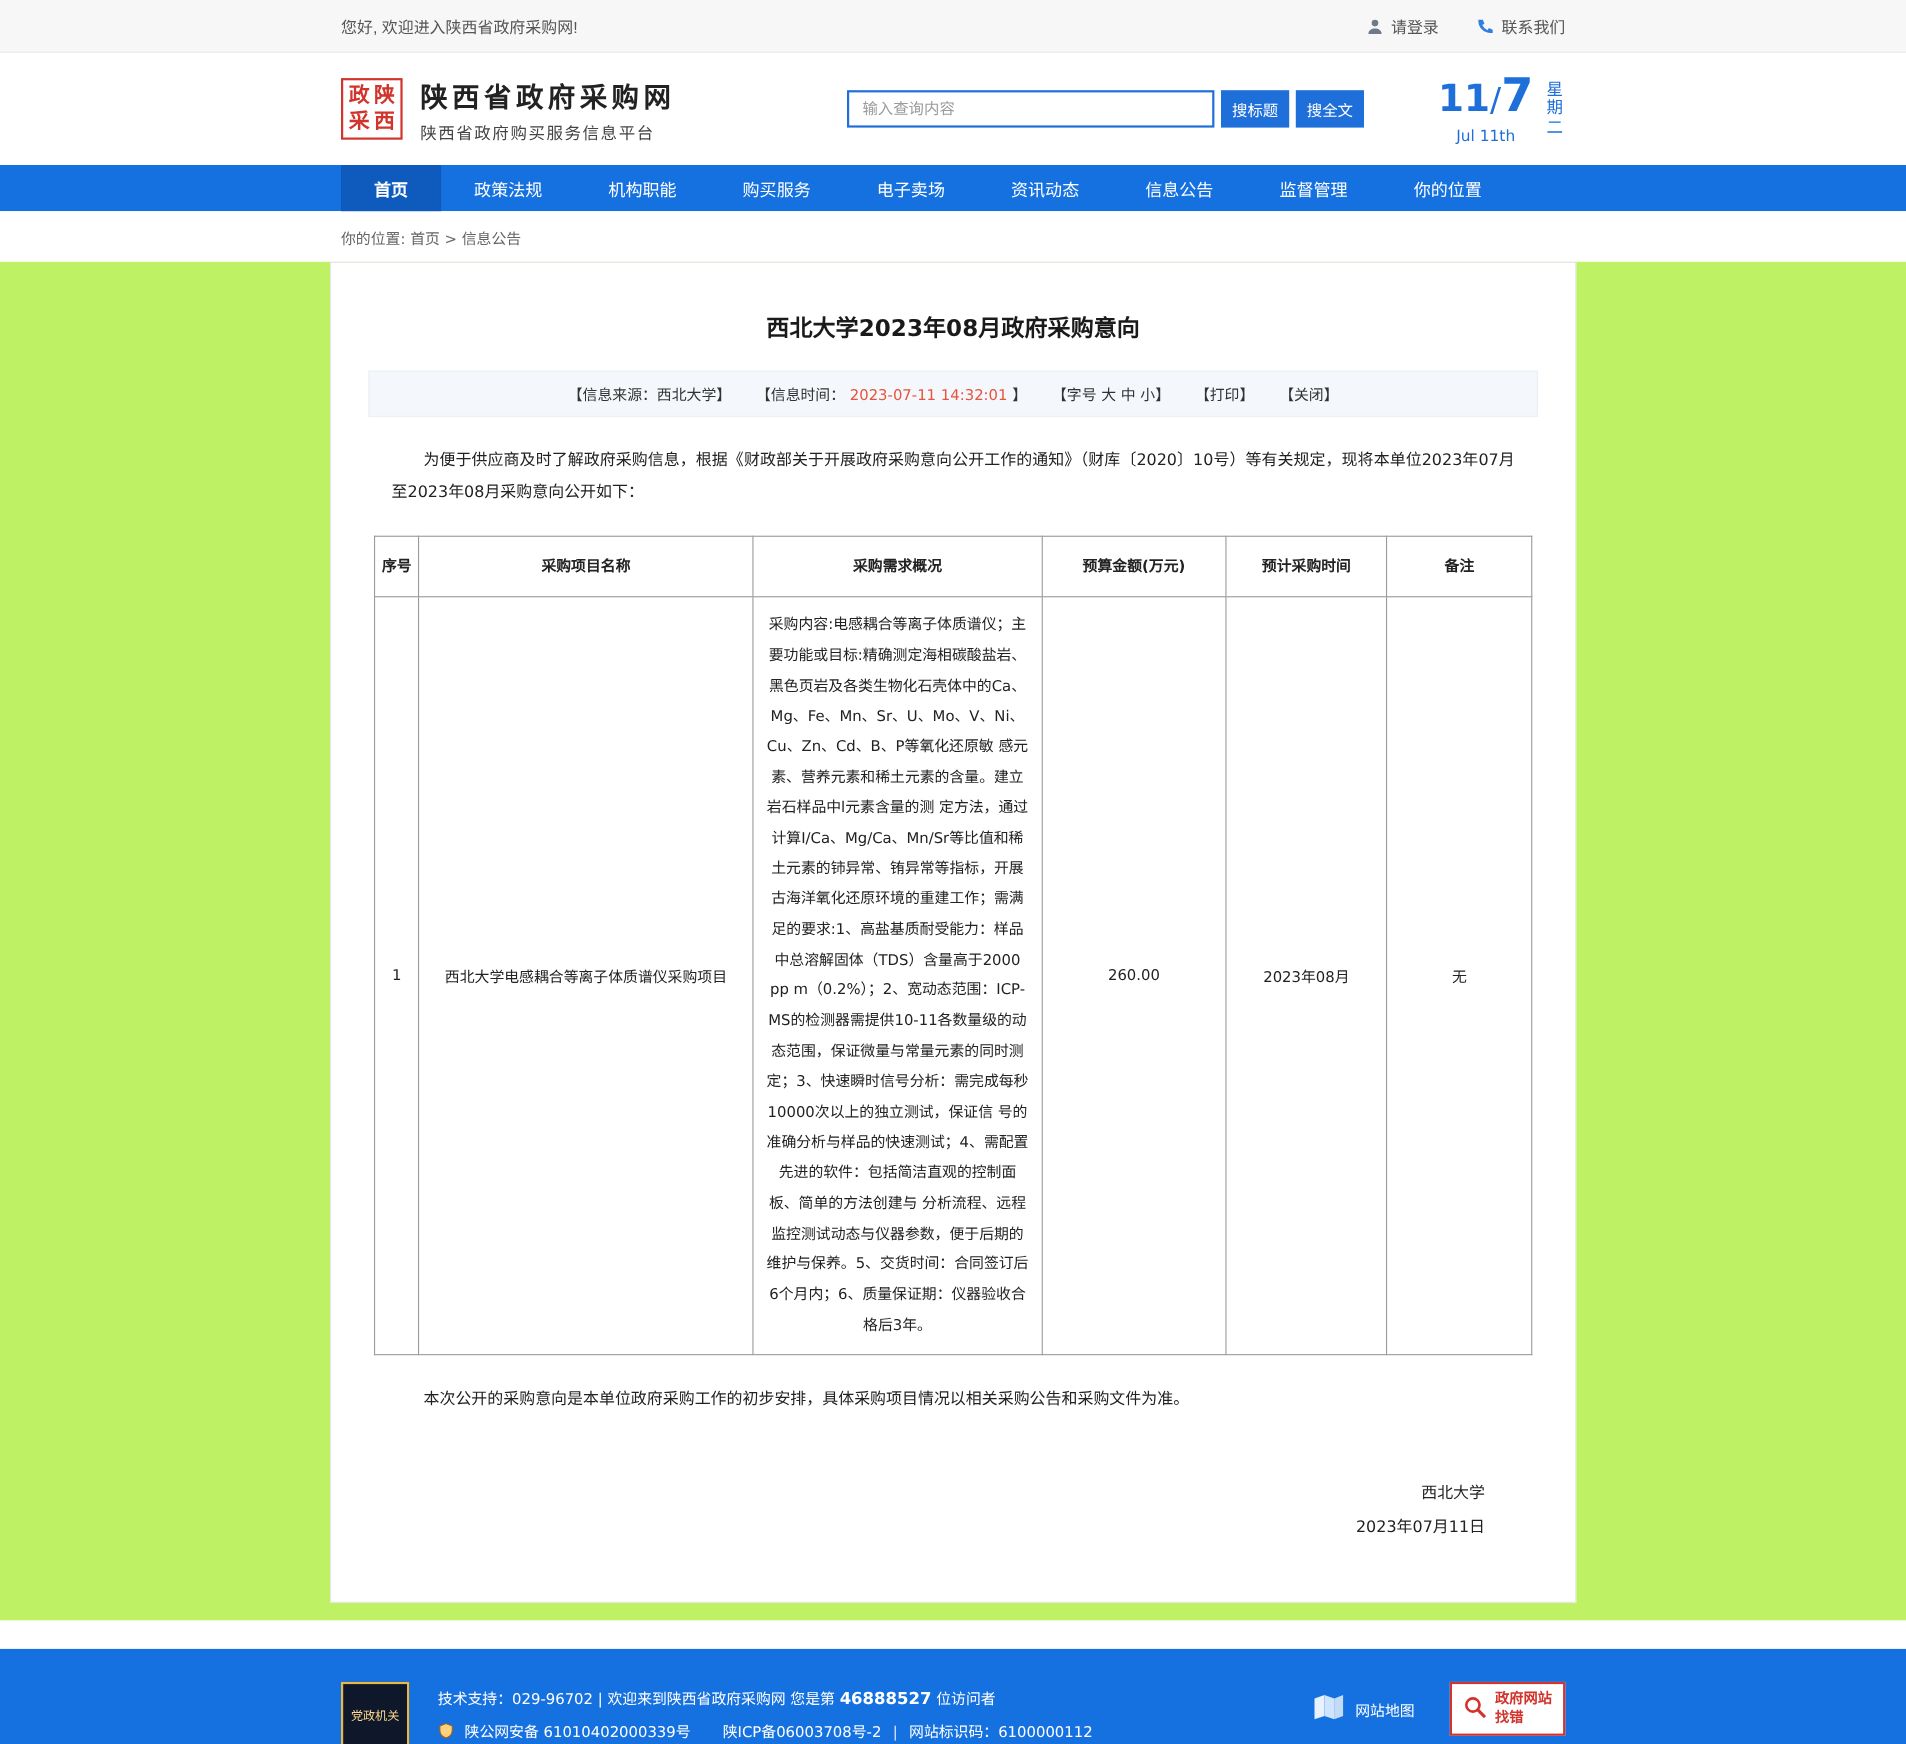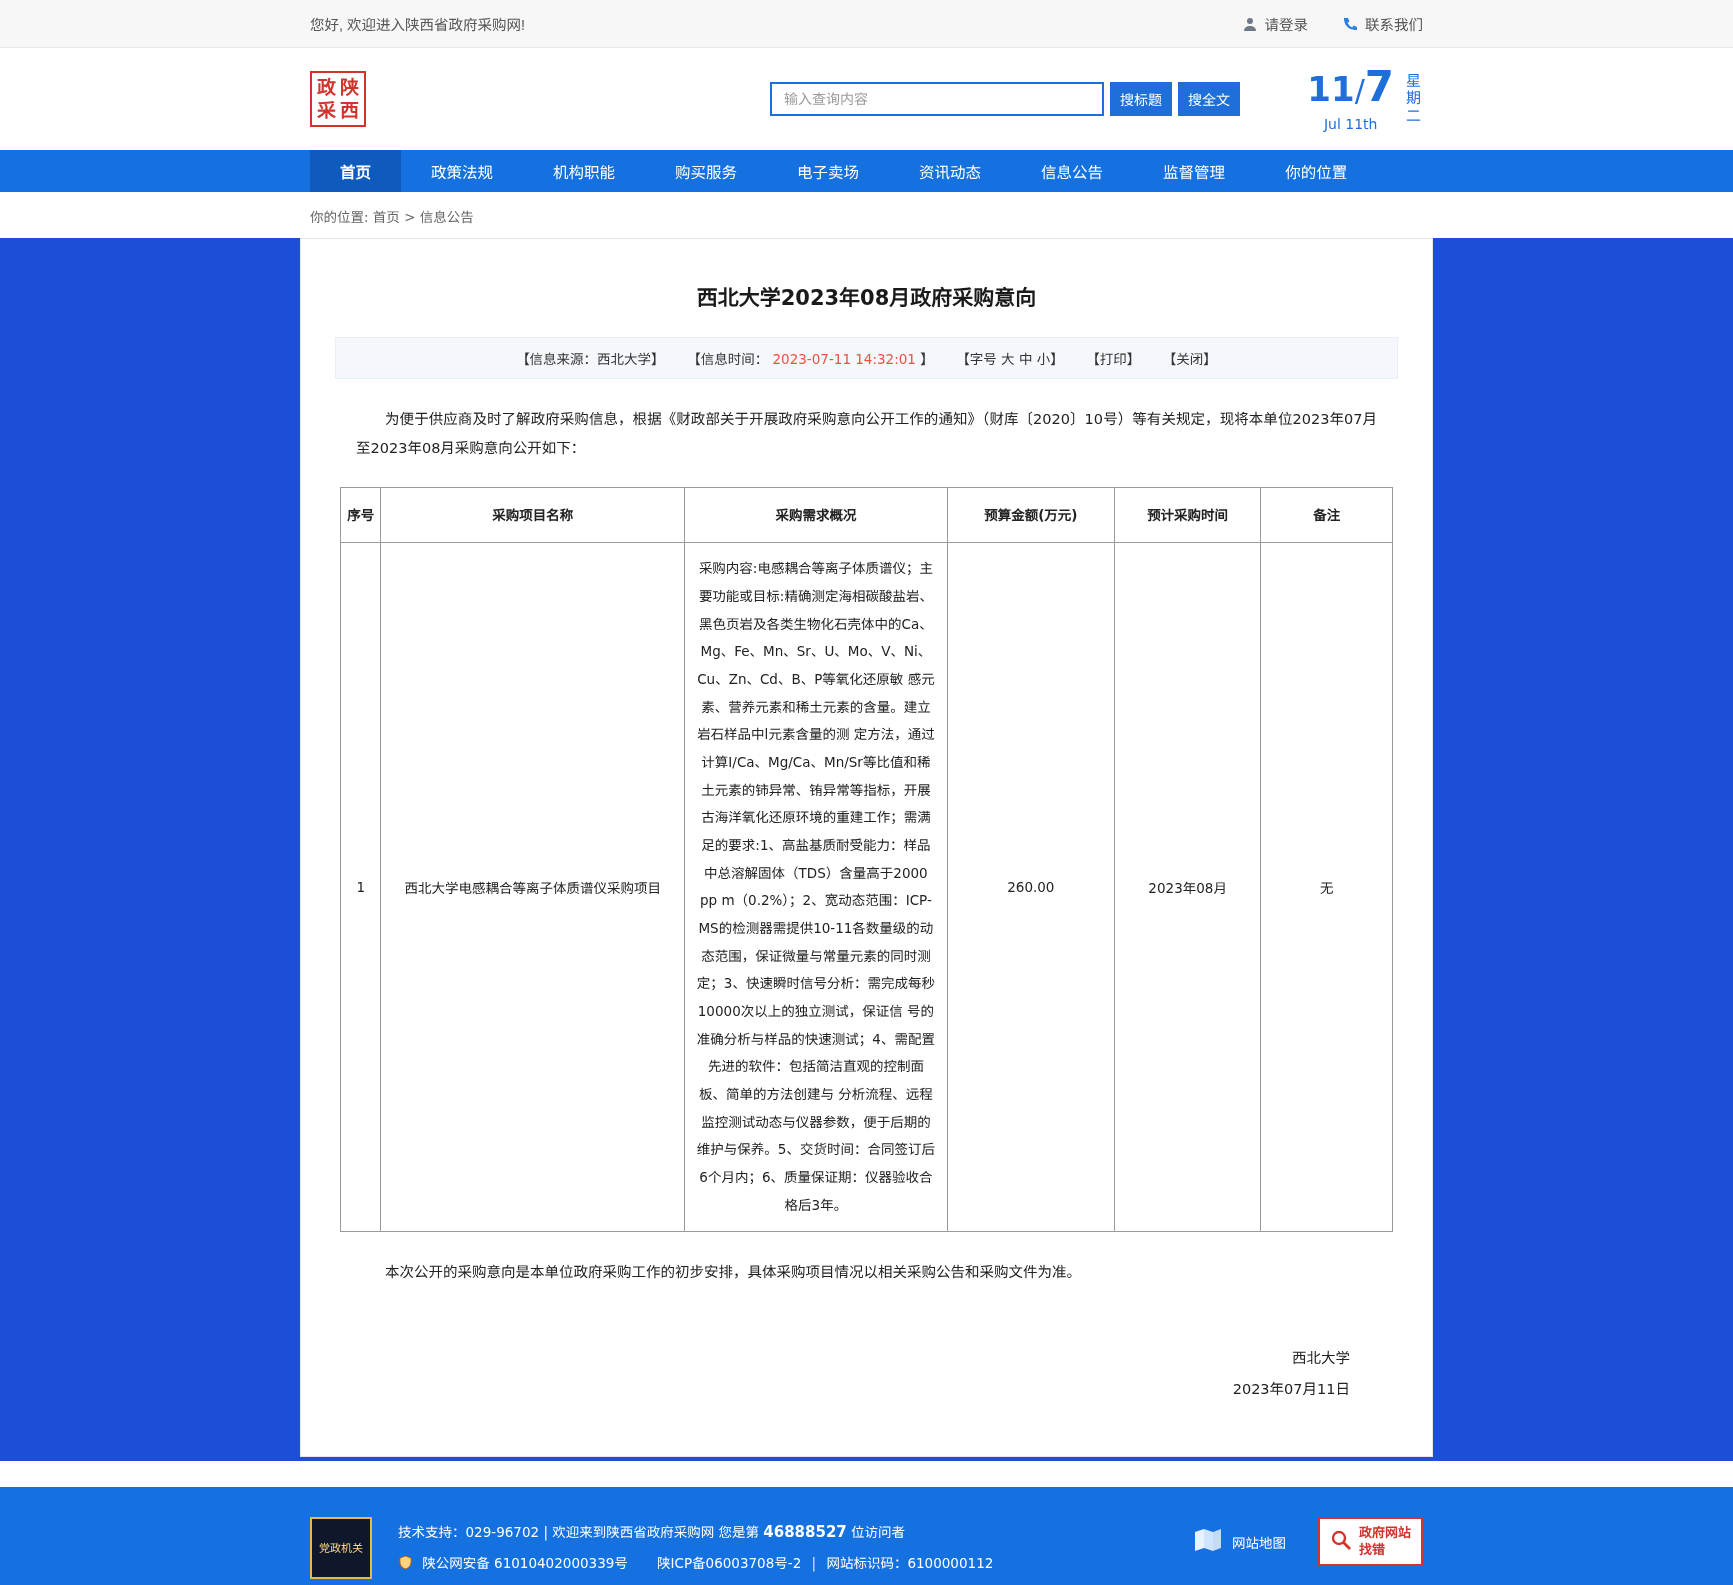--- a/index.html
+++ b/index.html
@@ -139,21 +139,21 @@
   .crumb {
     padding: 14px 310px 12px;
     font-size: 13.5px;
     color: #666;
     background: #fff;
     font-family: "DejaVu Sans", sans-serif;
   }
   .crumb a { color: #666; text-decoration: none; cursor: pointer; }
 
   
-  .page-wrap { background: #1d4ed8; padding-bottom: 4px; }
+  .page-wrap { background: #bef264; padding-bottom: 16px; }
   .card {
     width: 1133px;
     margin: 0 auto;
     border: 1px solid #e6e6e6;
     background: #fff;
     padding: 34px 20px 52px;
   }
   .doc-title {
     text-align: center;
     font-size: 21px;
@@ -301,20 +301,24 @@
   </div>
 </div>
 
 <div class="header">
   <div class="logo-wrap">
     <div class="logo-mark">
       <span>政</span>
       <span>陕</span>
       <span>采</span>
       <span>西</span>
+    </div>
+    <div>
+      <div class="logo-text-1">陕西省政府采购网</div>
+      <div class="logo-text-2">陕西省政府购买服务信息平台</div>
     </div>
   </div>
 
   <div class="search-area">
     <input class="search-input" type="text" placeholder="输入查询内容" style="">
     <button class="search-btn">搜标题</button>
     <button class="search-btn">搜全文</button>
   </div>
 
   <div class="date-box">

